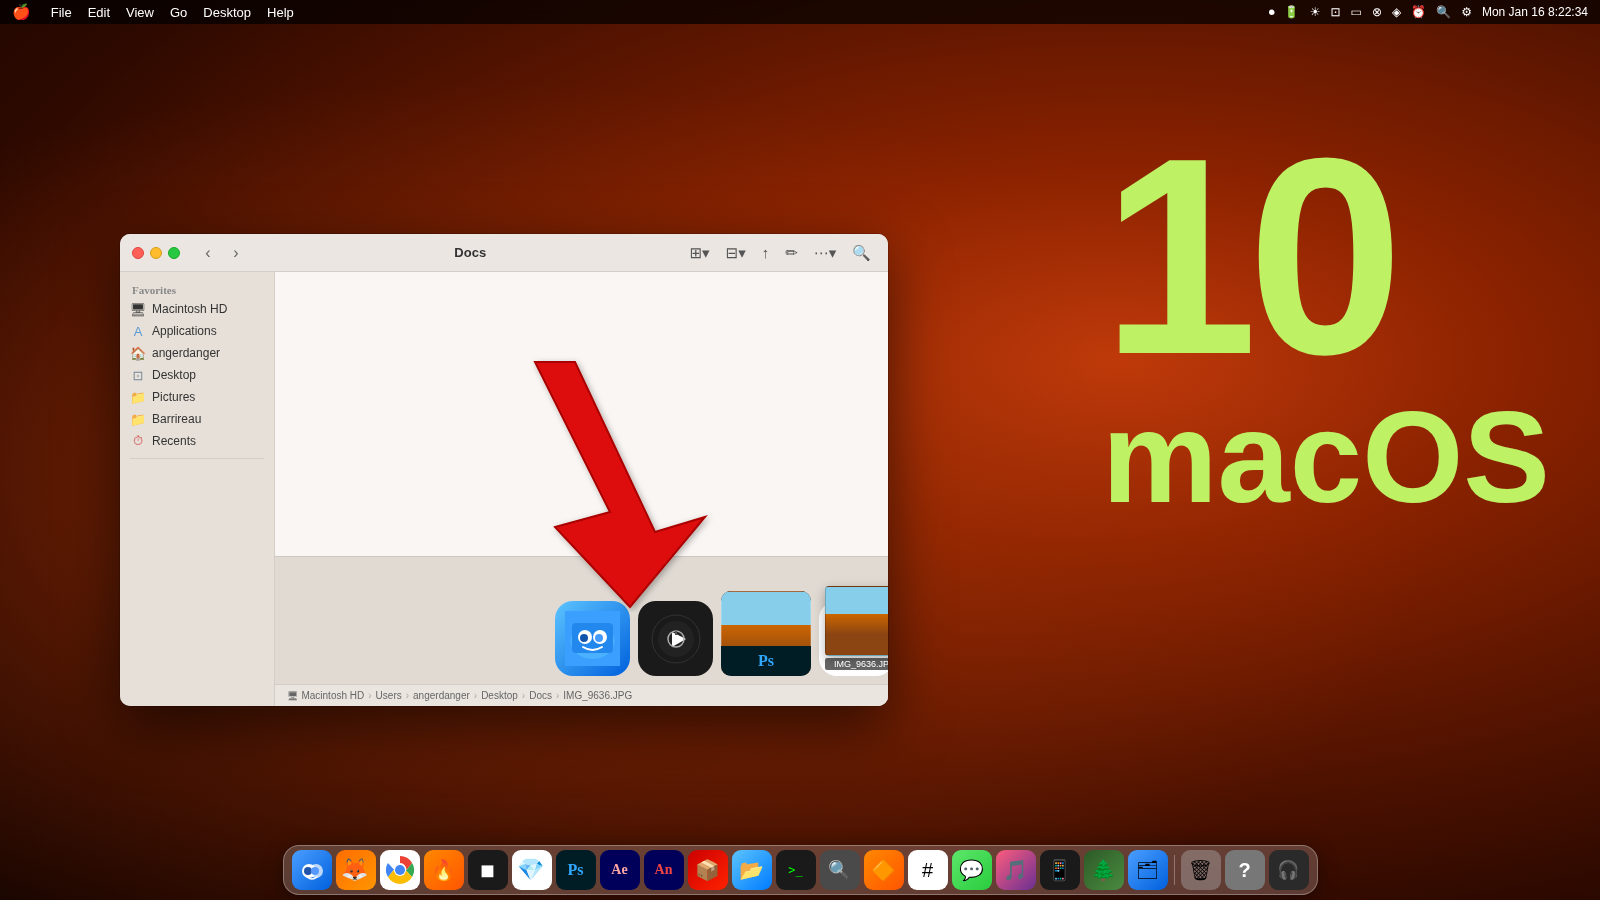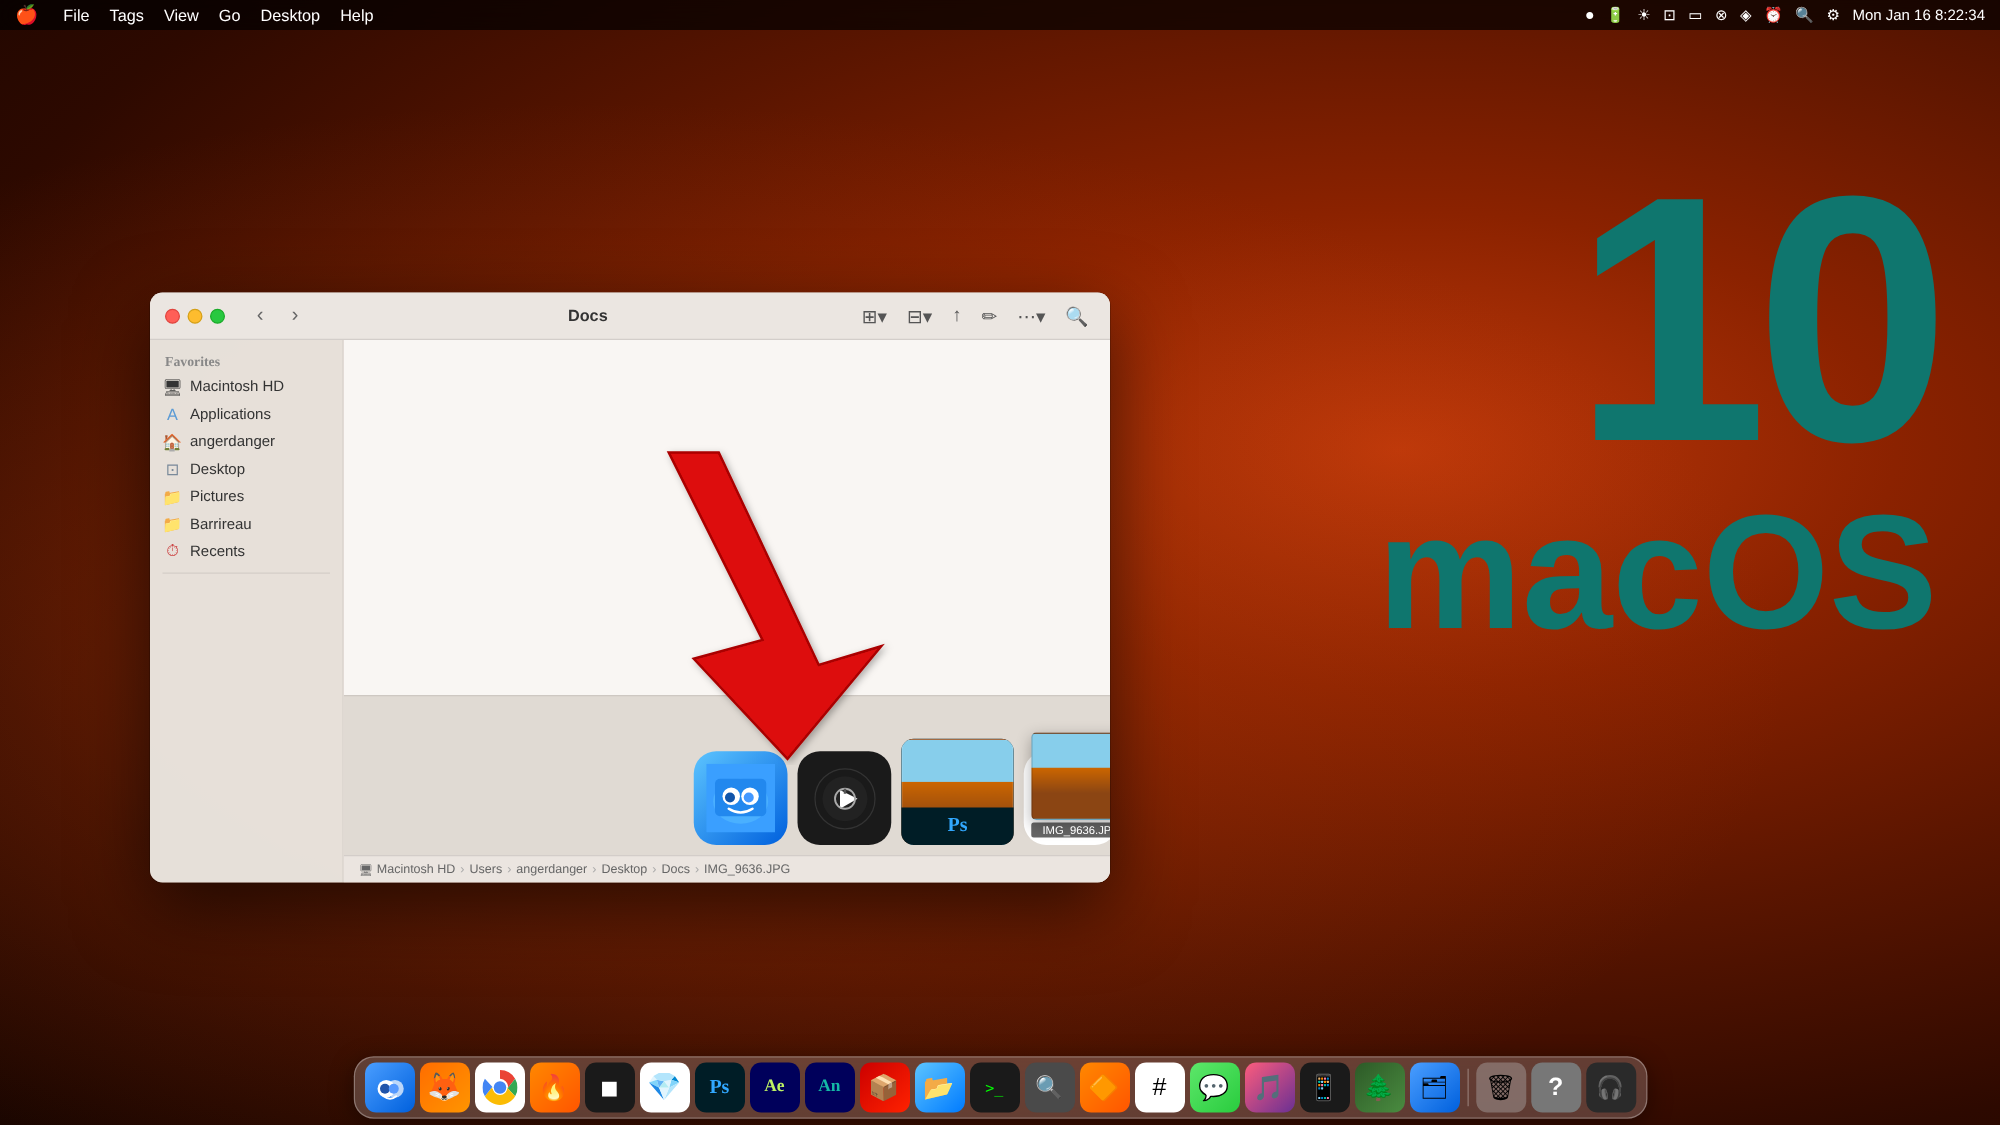--- a/index.html
+++ b/index.html
@@ -25,25 +25,24 @@
       inset: 0;
       background: radial-gradient(ellipse at 30% 60%, rgba(180,60,10,0.5) 0%, transparent 60%);
     }
 
     
     .macos-tips-overlay {
       position: absolute;
       right: 50px;
       top: 130px;
       z-index: 1;
-      color: #0f766e;
+      color: #bef264;
       font-weight: 800;
       line-height: 1;
       pointer-events: none;
-      text-align: right;
     }
     .macos-tips-overlay .number-10 {
       font-size: 280px;
       font-weight: 900;
       letter-spacing: -10px;
       display: block;
       line-height: 0.9;
     }
     .macos-tips-overlay .macos-text {
       font-size: 130px;
@@ -472,21 +471,21 @@
 
 <div class="macos-tips-overlay">
   <span class="number-10">10</span>
   <span class="macos-text">macOS</span>
 </div>
 
 <div class="menubar">
   <div class="menubar-left">
     <span class="menubar-item menubar-apple">🍎</span>
     <span class="menubar-item">File</span>
-    <span class="menubar-item">Tags</span>
+    <span class="menubar-item">Edit</span>
     <span class="menubar-item">View</span>
     <span class="menubar-item">Go</span>
     <span class="menubar-item">Desktop</span>
     <span class="menubar-item">Help</span>
   </div>
   <div class="menubar-right">
     <span>⏺</span>
     <span>🔋</span>
     <span>☀</span>
     <span>⊡</span>
@@ -707,25 +706,25 @@
 
     <div class="dock-icon" style="background:white; border-radius:9px;">
       <span style="font-size:22px;">💎</span>
     </div>
 
     <div class="dock-icon" style="background:#001d26; border-radius:9px;">
       <span style="color:#31a8ff; font-weight:bold; font-size:16px; font-family:serif;">Ps</span>
     </div>
 
     <div class="dock-icon" style="background:#00005b; border-radius:9px;">
-      <span style="color:#bef264; font-weight:bold; font-size:14px; font-family:serif;">Ae</span>
+      <span style="color:#fca5a5; font-weight:bold; font-size:14px; font-family:serif;">Ae</span>
     </div>
 
     <div class="dock-icon" style="background:#00005b; border-radius:9px;">
-      <span style="color:#14b8a6; font-weight:bold; font-size:14px; font-family:serif;">An</span>
+      <span style="color:#ef4444; font-weight:bold; font-size:14px; font-family:serif;">An</span>
     </div>
 
     <div class="dock-icon" style="background:linear-gradient(135deg,#cc0000,#ff2200); border-radius:9px;">
       <span style="font-size:20px;">📦</span>
     </div>
 
     <div class="dock-icon" style="background:linear-gradient(135deg,#5cc4ff,#007bff); border-radius:9px;">
       <span style="font-size:20px;">📂</span>
     </div>
 

